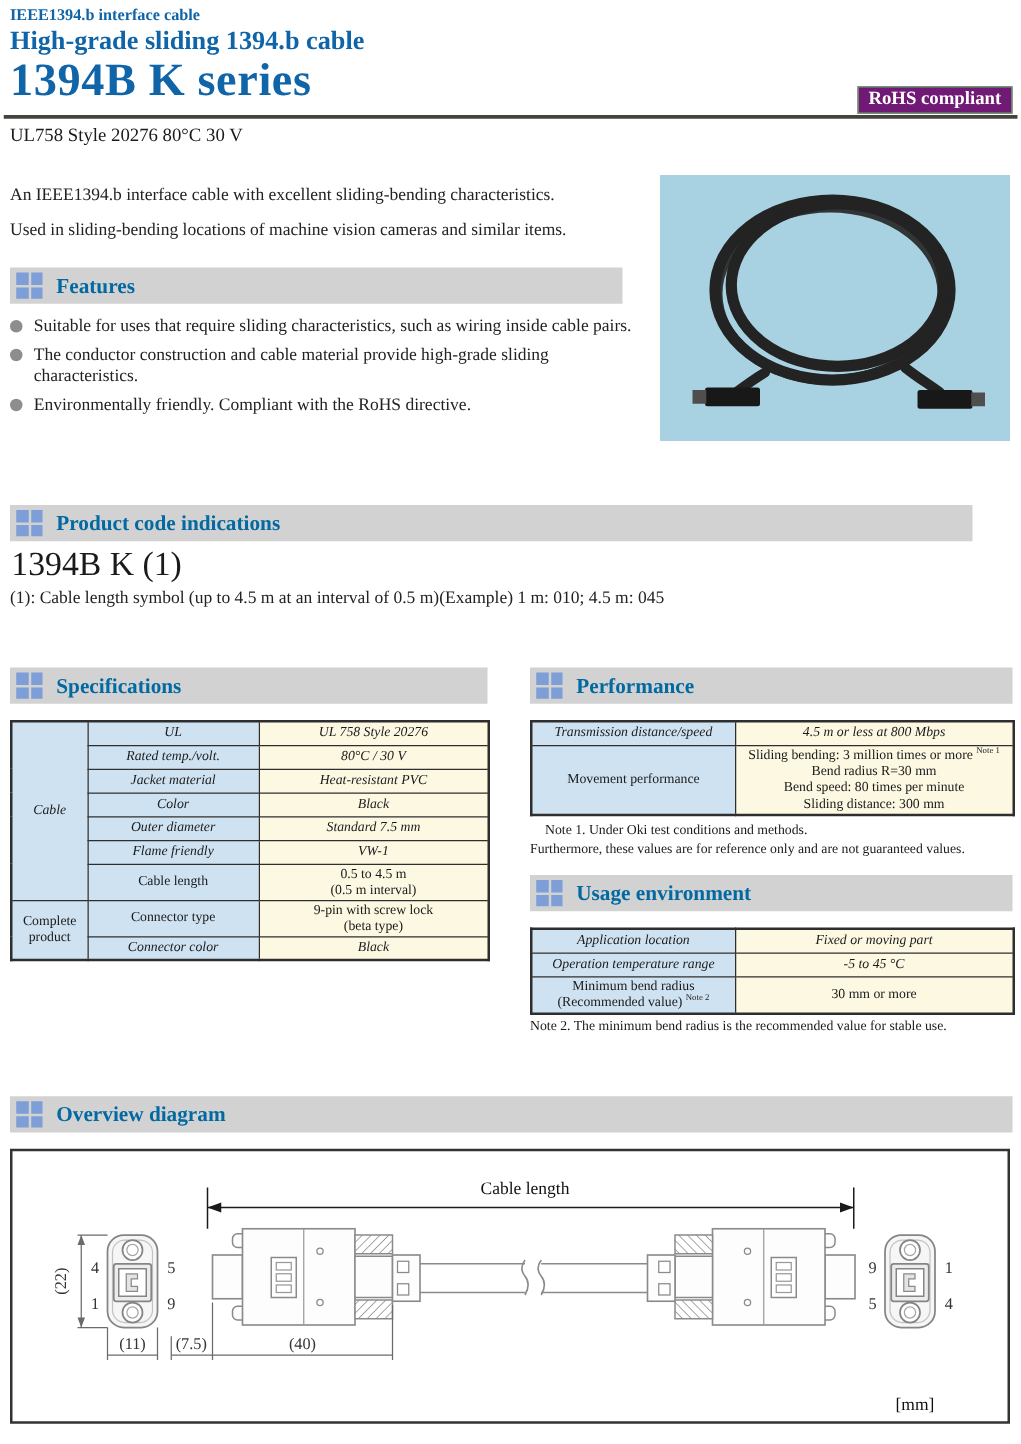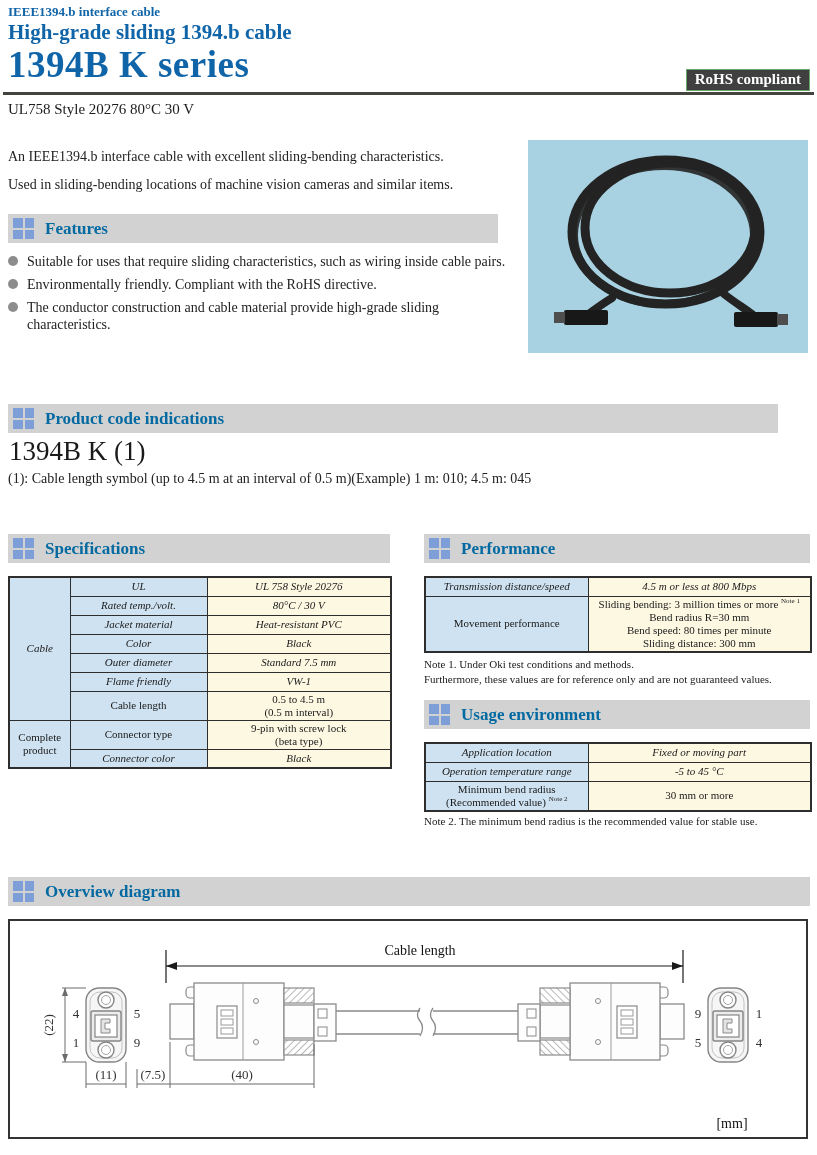--- a/index.html
+++ b/index.html
@@ -5,21 +5,21 @@
   * { box-sizing: border-box; }
   body { margin:0; background:#fff; }
   .page { position:relative; width:817px; height:1155px; background:#fff;
           font-family:"Liberation Serif", serif; color:#222; overflow:hidden; }
   .abs { position:absolute; }
 
   
   .eyebrow  { left:8px; top:4px;  font-size:13px; font-weight:bold; color:#1064a8; }
   .subtitle { left:8px; top:20px; font-size:21px; font-weight:bold; color:#1064a8; }
   .series   { left:8px; top:43px; font-size:37px; font-weight:bold; color:#1064a8; letter-spacing:.5px; }
-  .rohs { right:7px; top:69px; background:#404040; border:1px solid #68a86b; color:#fff;
+  .rohs { right:7px; top:69px; background:#701a75; border:1px solid #68a86b; color:#fff;
           font-weight:bold; font-size:15px; padding:1px 8px 2px; }
   .top-rule { left:3px; width:811px; top:92px; height:3px; background:#45433d; }
   .ul-line { left:8px; top:101px; font-size:15px; color:#1a1a1a;text-align:center; }
 
   
   .intro { left:8px; top:143px; width:512px; font-size:14px; line-height:28px; }
   .feature-list { left:8px; top:253px; width:500px; }
   .feat { display:flex; gap:9px; font-size:14px; line-height:17px; margin-bottom:6px; }
   .feat .dot { width:10px; height:10px; border-radius:50%; background:#8d8d8d; margin-top:3px; flex:none; }
 
@@ -93,25 +93,25 @@
       </div>
     <div class="section-title">Features</div>
   </div>
   <div class="abs feature-list">
     <div class="feat">
       <span class="dot"></span>
       <span>Suitable for uses that require sliding characteristics, such as wiring inside cable pairs.</span>
     </div>
     <div class="feat">
       <span class="dot"></span>
-      <span>Environmentally friendly. Compliant with the RoHS directive.</span>
+      <span>The conductor construction and cable material provide high-grade sliding characteristics.</span>
     </div>
     <div class="feat">
       <span class="dot"></span>
-      <span>The conductor construction and cable material provide high-grade sliding characteristics.</span>
+      <span>Environmentally friendly. Compliant with the RoHS directive.</span>
     </div>
   </div>
 
   <div class="section-bar" style="left:8px; top:404px; width:770px;">
     <div class="grid-icon">
         <span></span>
         <span></span>
         <span></span>
         <span></span>
       </div>
@@ -206,21 +206,21 @@
       <td class="l">Movement performance</td>
       <td class="v" style="white-space:nowrap;">
         <div><span>Sliding bending: 3 million times or more</span> <sup>Note 1</sup></div>
         <div>Bend radius R=30 mm</div>
         <div>Bend speed: 80 times per minute</div>
         <div>Sliding distance: 300 mm</div>
       </td>
     </tr>
   </tbody>
     </table>
-  <div class="abs note" style="left:424px; top:657px;">Note 1. Under Oki test conditions and methods.</div>
+  <div class="abs note" style="left:436px; top:657px;">Note 1. Under Oki test conditions and methods.</div>
   <div class="abs note" style="left:424px; top:672px;">Furthermore, these values are for reference only and are not guaranteed values.</div>
 
   <div class="section-bar" style="left:424px; top:700px; width:386px;">
     <div class="grid-icon">
         <span></span>
         <span></span>
         <span></span>
         <span></span>
       </div>
     <div class="section-title">Usage environment</div>

